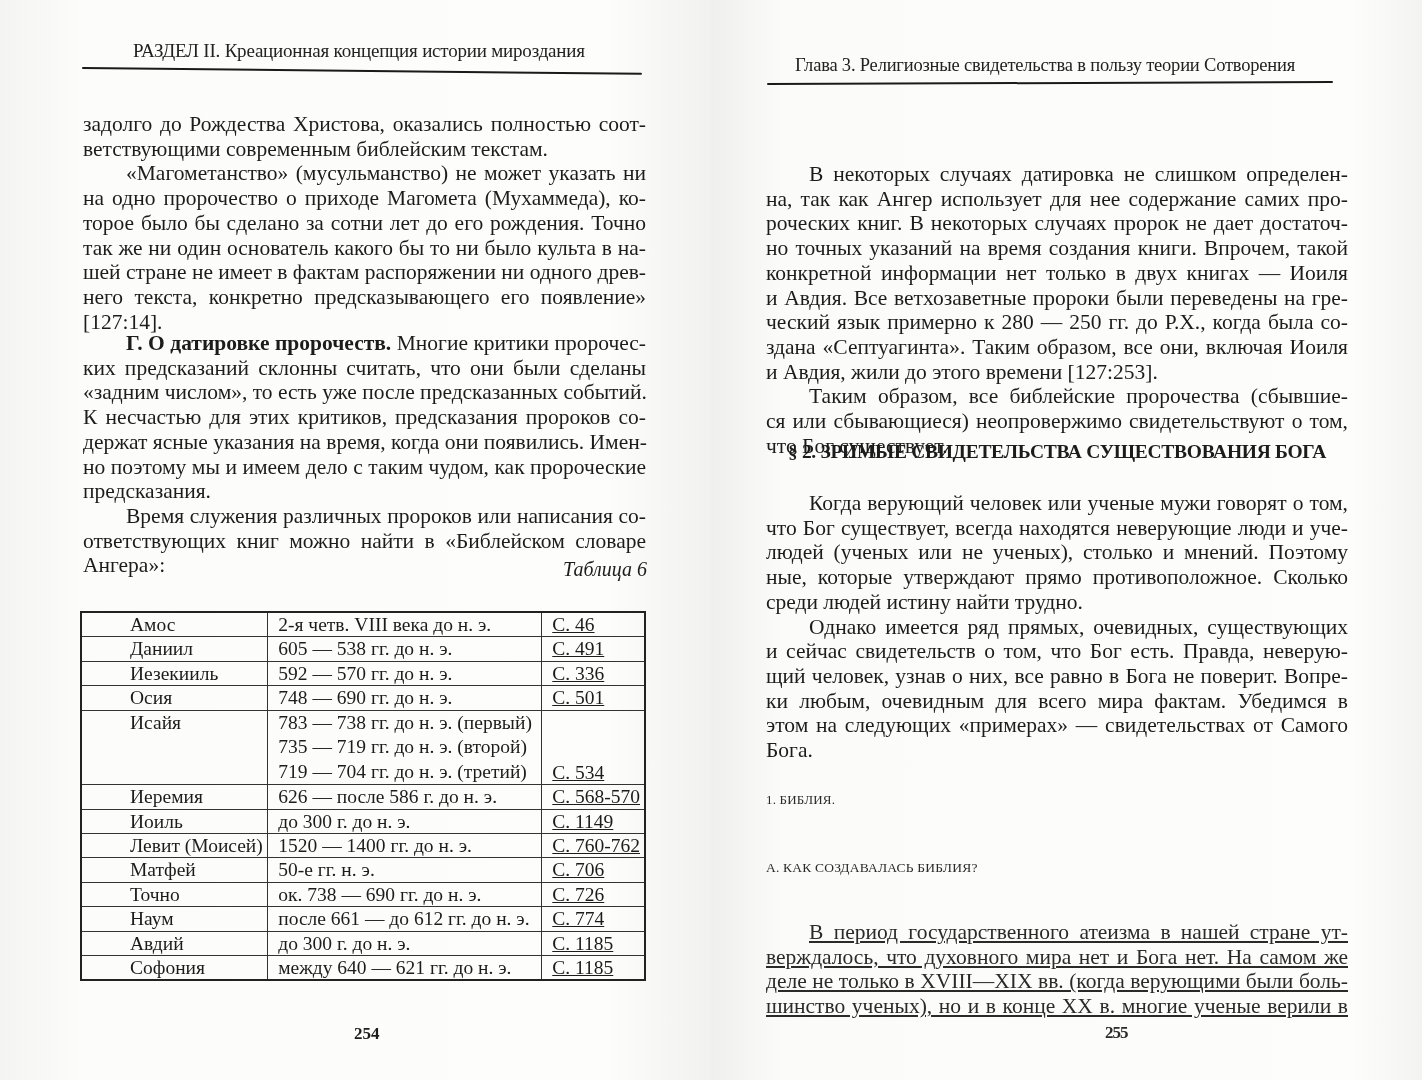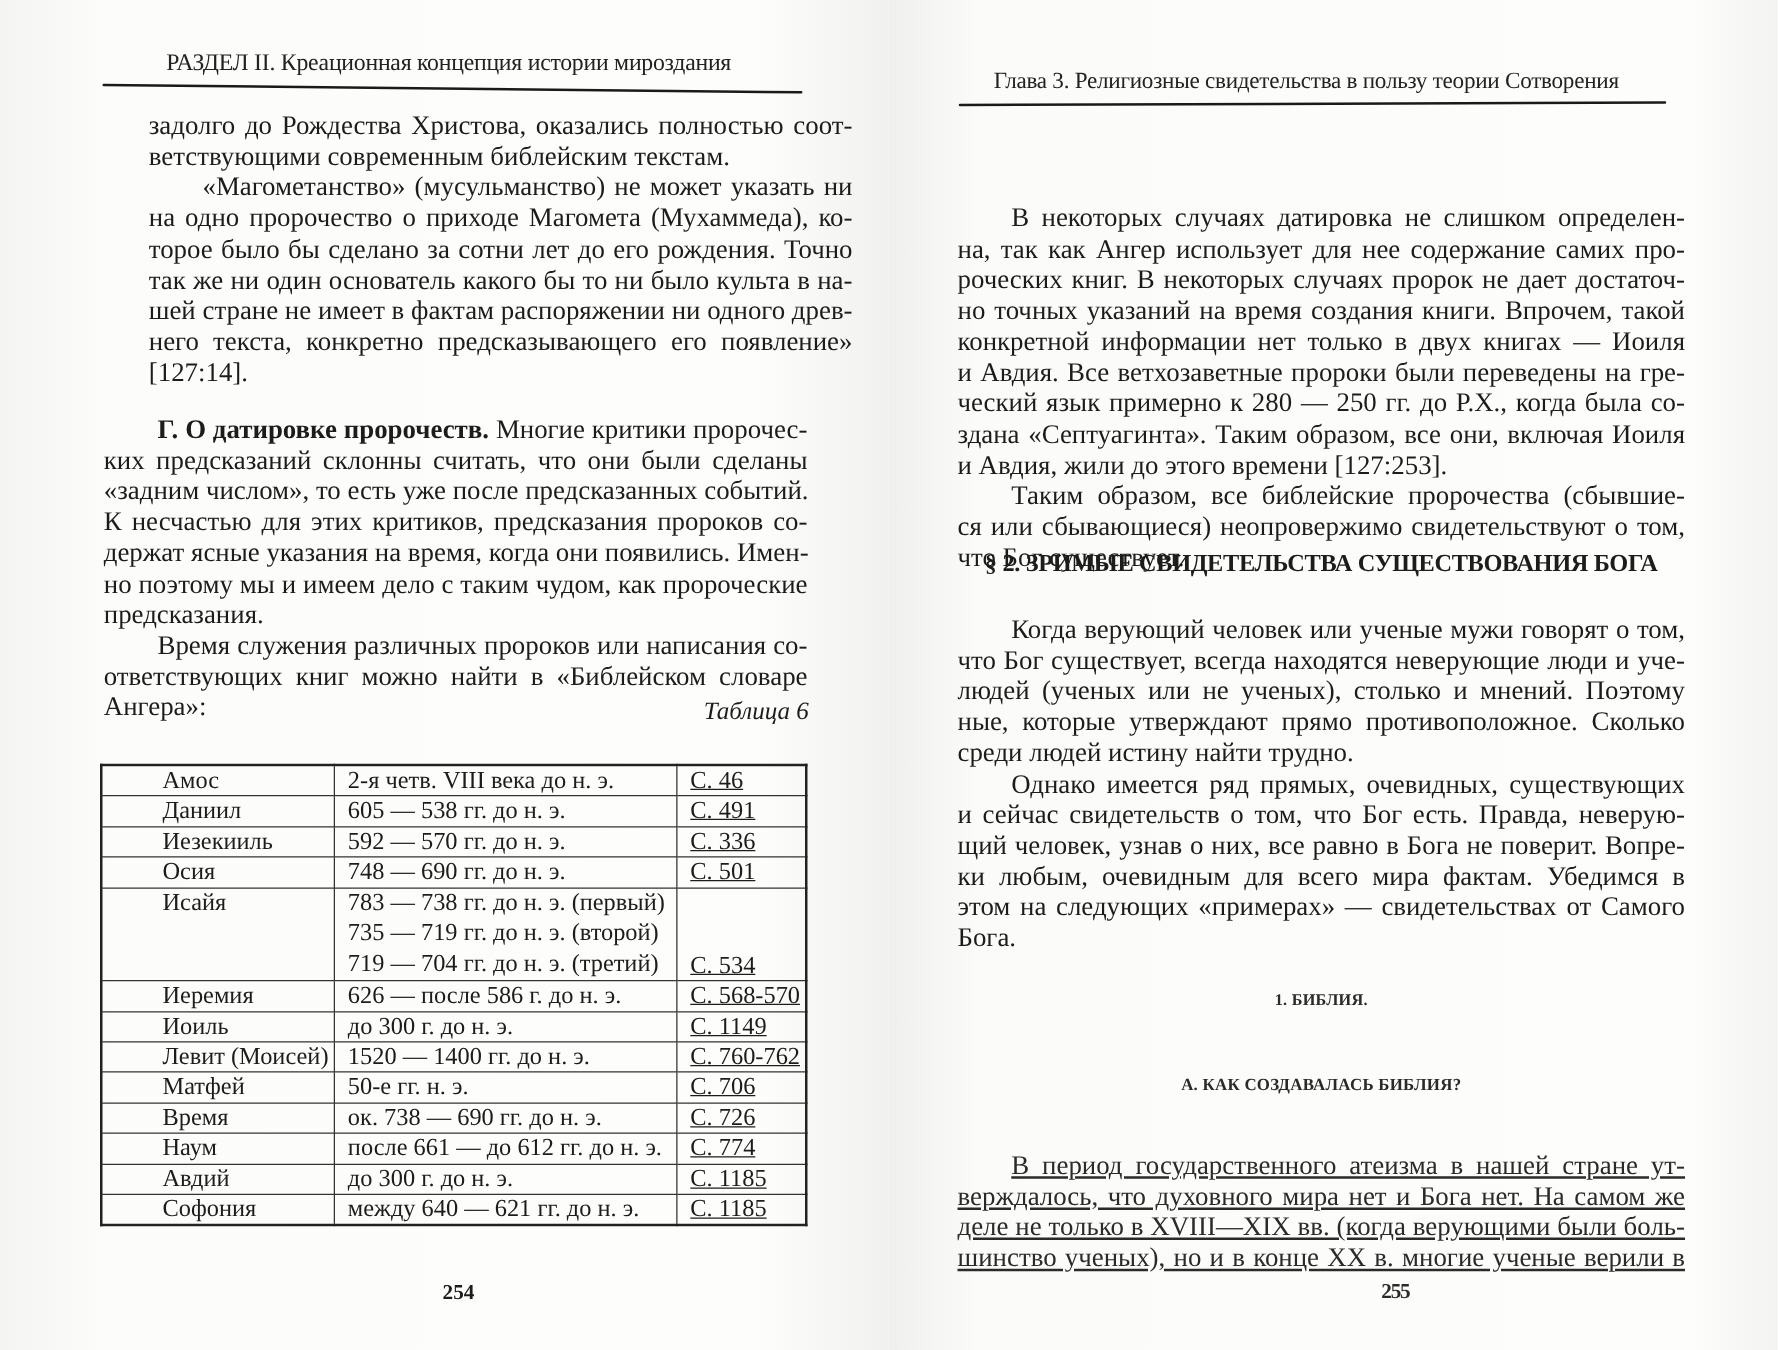--- a/index.html
+++ b/index.html
@@ -60,37 +60,37 @@
 
   .page-number { position: absolute; font-size: 17px; font-weight: bold; }
   .pn-left { left: 354px; top: 1024px; }
   .pn-right { left: 394px; top: 1023px; color: #555; font-weight: bold; letter-spacing: -1px; }
 
   .section-heading {
     position: absolute; left: 55px; width: 582px; top: 441px;
     text-align: center; font-size: 19.5px; font-weight: bold; letter-spacing: -0.3px; white-space: nowrap;
   }
   .subheading {
-    position: absolute; text-align: center; font-size: 13px; font-weight: bold; white-space: nowrap;
+    position: absolute; text-align: left; font-size: 13px; font-weight: normal; white-space: nowrap;
     color: #333; letter-spacing: 0.2px;
   }
   .sub-1 { left: 55px; width: 582px; top: 792px; }
   .sub-2 { left: 55px; width: 582px; top: 860px; font-size: 13.5px; }
   .blurry { filter: blur(0.45px); color: #2a2a2a; }
 </style>
 </head>
 <body>
 
 <div class="spread">
 
   <div class="page page-left">
     <div class="running-head rh-left">РАЗДЕЛ II. Креационная концепция истории мироздания</div>
     <div class="rh-rule rh-rule-left"></div>
 
-    <div class="text-block left-col" style="top:88px;margin-left:36px;">
+    <div class="text-block left-col" style="top:112px;">
       <span class="line">задолго до Рождества Христова, оказались полностью соот-</span>
       <span class="line last">ветствующими современным библейским текстам.</span>
       <span class="line indent">«Магометанство» (мусульманство) не может указать ни</span>
       <span class="line">на одно пророчество о приходе Магомета (Мухаммеда), ко-</span>
       <span class="line">торое было бы сделано за сотни лет до его рождения. Точно</span>
       <span class="line">так же ни один основатель какого бы то ни было культа в на-</span>
       <span class="line">шей стране не имеет в фактам распоряжении ни одного древ-</span>
       <span class="line">него текста, конкретно предсказывающего его появление»</span>
       <span class="line last">[127:14].</span>
     </div>
@@ -171,21 +171,21 @@
             <td class="c3">С. 760-762</td>
           </tr>
           <tr>
             <td class="c1">Матфей</td>
             <td class="c2">
               <div>50-е гг. н. э.</div>
             </td>
             <td class="c3">С. 706</td>
           </tr>
           <tr>
-            <td class="c1">Время</td>
+            <td class="c1">Точно</td>
             <td class="c2">
               <div>ок. 738 — 690 гг. до н. э.</div>
             </td>
             <td class="c3">С. 726</td>
           </tr>
           <tr>
             <td class="c1">Наум</td>
             <td class="c2">
               <div>после 661 — до 612 гг. до н. э.</div>
             </td>

